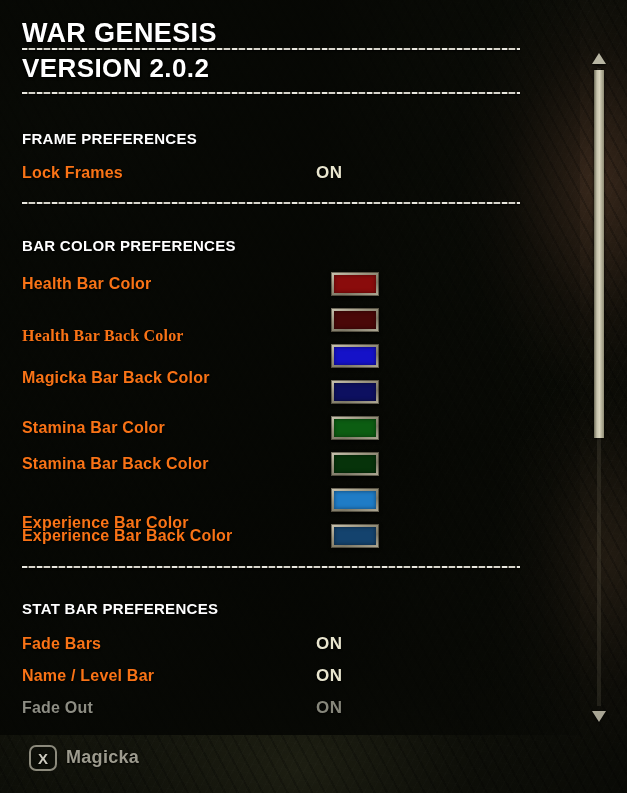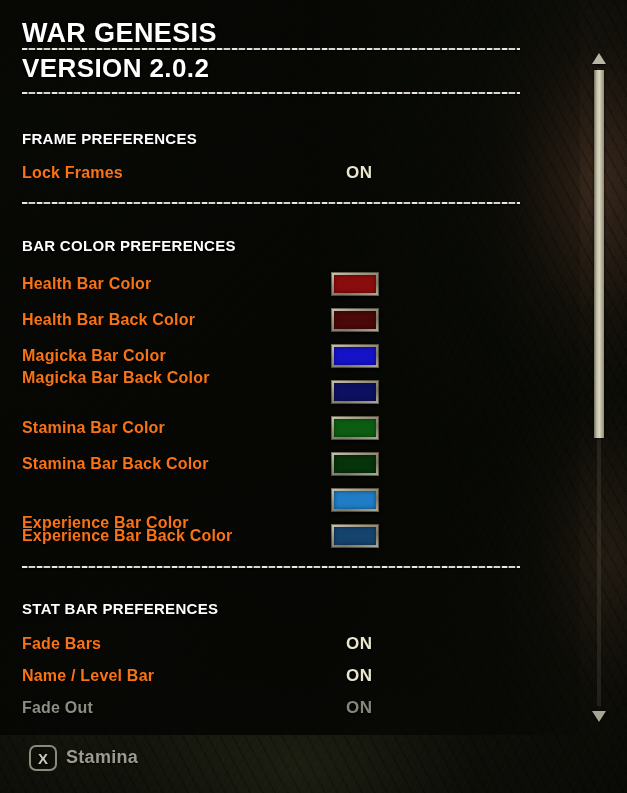--- a/index.html
+++ b/index.html
@@ -113,21 +113,21 @@
     font-weight: bold;
     letter-spacing: 0.2px;
     text-shadow: 0 1px 2px rgba(0,0,0,0.95);
     white-space: nowrap;
   }
   .row.dim .row-label { color: #8d8d83; }
   .row.dim .row-value { color: #86867a; }
 
   .row-value {
     position: absolute;
-    left: 324px;
+    left: 294px;
     color: #e9e6cf;
     font-size: 17px;
     font-weight: bold;
     letter-spacing: 0.5px;
     text-shadow: 0 1px 2px rgba(0,0,0,0.95);
   }
 
   .swatch {
     position: absolute;
     left: 331px;
@@ -256,30 +256,27 @@
 
     <div class="section-head" style="top:237px;">BAR COLOR PREFERENCES</div>
 
     <div class="row" style="top:271px;">
       <span class="row-label">Health Bar Color</span>
     </div>
     <div class="swatch" style="top:272px;">
       <div class="swatch-fill" style="background-color: rgb(138, 12, 12);"></div>
     </div>
 
-    <div class="row" style="top:307px;">
+    <div class="row" style="top:323px;font-family:Liberation Serif, serif;">
       <span class="row-label">Health Bar Back Color</span>
     </div>
     <div class="swatch" style="top:308px;">
       <div class="swatch-fill" style="background-color: rgb(74, 8, 8);"></div>
     </div>
 
-    <div class="row" style="top:343px;">
-      <span class="row-label">Magicka Bar Color</span>
-    </div>
     <div class="swatch" style="top:344px;">
       <div class="swatch-fill" style="background-color: rgb(21, 18, 200);"></div>
     </div>
 
     <div class="row" style="top:365px;">
       <span class="row-label">Magicka Bar Back Color</span>
     </div>
     <div class="swatch" style="top:380px;">
       <div class="swatch-fill" style="background-color: rgb(13, 16, 96);"></div>
     </div>
@@ -335,16 +332,16 @@
 
   <div id="scrollbar">
     <div class="sb-arrow up"></div>
     <div class="sb-track"></div>
     <div class="sb-thumb"></div>
     <div class="sb-arrow down"></div>
   </div>
 
   <div id="footer">
     <div class="keybind">X</div>
-    <div class="keybind-label">Stamina</div>
+    <div class="keybind-label">Magicka</div>
   </div>
 
 </div>
 
 </body></html>

